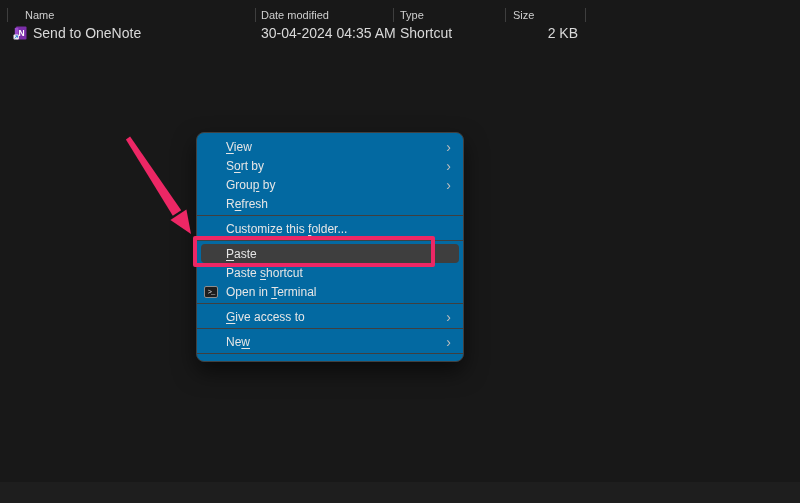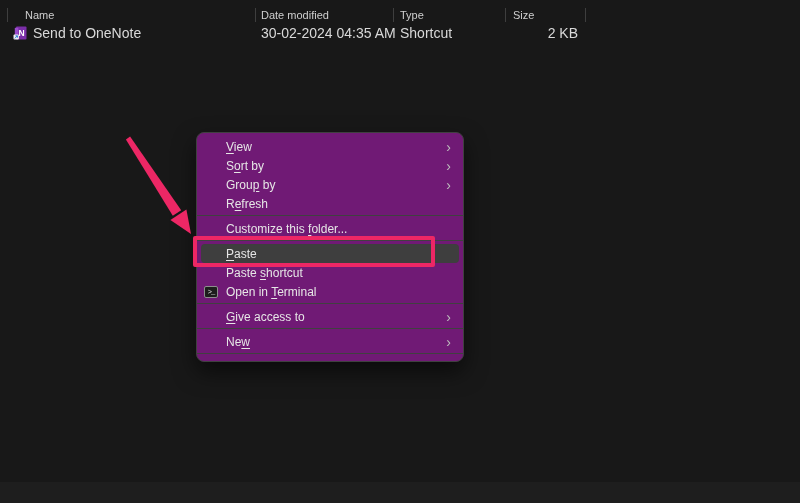--- a/index.html
+++ b/index.html
@@ -21,21 +21,21 @@
   .file-row { position: absolute; top: 24px; left: 0; width: 600px; height: 18px; }
   .cell {
     position: absolute; top: 0; height: 18px; line-height: 18px;
     font-size: 14px; color: #d9d9d9; white-space: nowrap;
   }
   .file-icon { position: absolute; left: 13px; top: 2px; width: 14px; height: 14px; }
   .cell-size { text-align: right; }
   
   .context-menu {
     position: absolute; left: 196px; top: 132px; width: 268px;
-    background: #701a75; border: 1px solid #404040; border-radius: 8px;
+    background: #0369a1; border: 1px solid #404040; border-radius: 8px;
     padding: 4px 0; box-shadow: 0 10px 22px rgba(0,0,0,0.55); z-index: 5;
   }
   .menu-item {
     height: 19px; margin: 0 4px; padding: 0 8px 0 25px; border-radius: 4px;
     display: flex; align-items: center; position: relative;
     font-size: 12px; color: #e6e6e6; cursor: default; white-space: nowrap;
   }
   .menu-item.highlighted { background: #3e3e3e; }
   .menu-item u { text-decoration: underline; text-underline-offset: 2px; }
   .item-icon {
@@ -81,21 +81,21 @@
   <svg class="file-icon" viewBox="0 0 14 14" aria-hidden="true">
     <rect x="3" y="0.5" width="10.5" height="13" rx="1" fill="#7b2ea8"></rect>
     <rect x="1.8" y="1.8" width="3.6" height="10.4" rx="0.6" fill="#9a4ccb"></rect>
     <text x="8.6" y="10.2" font-size="8.5" font-weight="bold" fill="#ffffff" text-anchor="middle" font-family="Liberation Sans, sans-serif">N</text>
     <g>
       <rect x="0.5" y="8.6" width="5.4" height="5" rx="1" fill="#f2f2f2"></rect>
       <path d="M1.8 12.4 L4.4 9.8 M2.5 9.8 H4.4 V11.7" stroke="#1d6fd6" stroke-width="0.9" fill="none"></path>
     </g>
   </svg>
   <div class="cell" style="left:33px">Send to OneNote</div>
-  <div class="cell" style="left:261px">30-02-2024 04:35 AM</div>
+  <div class="cell" style="left:261px">30-04-2024 04:35 AM</div>
   <div class="cell" style="left:400px">Shortcut</div>
   <div class="cell cell-size" style="left:505px;width:73px">2 KB</div>
 </div>
 
 <div class="context-menu">
     <div class="menu-item">
       <span><u>V</u>iew</span>
       <span class="submenu-arrow">›</span>
     </div>
     <div class="menu-item">

